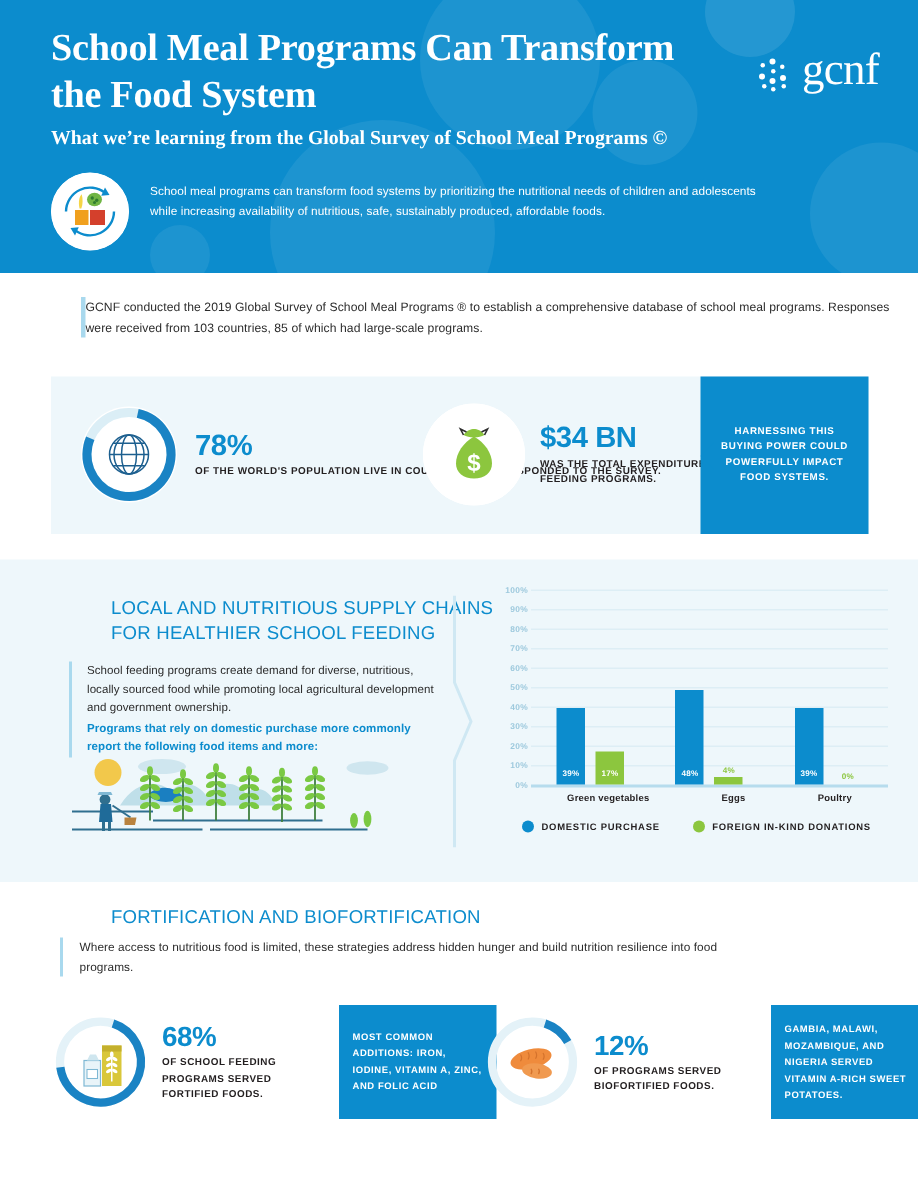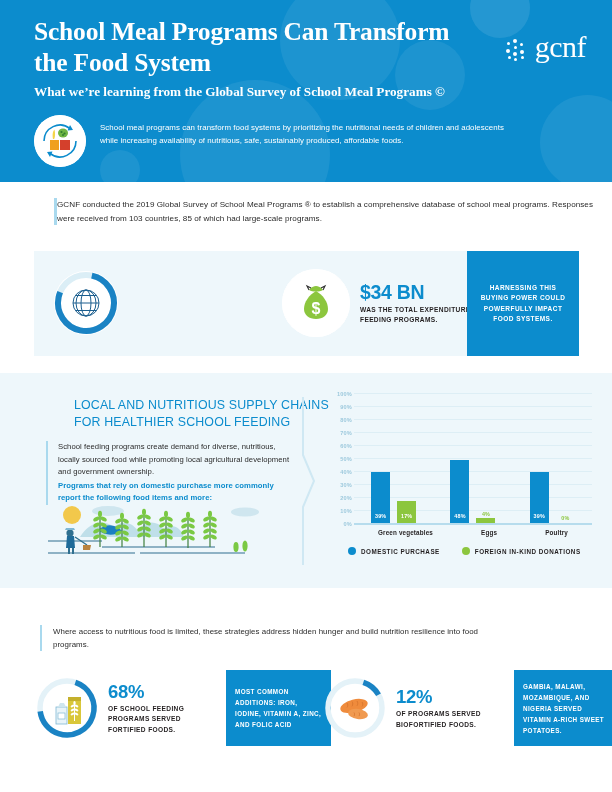--- a/index.html
+++ b/index.html
@@ -234,20 +234,24 @@
           <circle cx="34" cy="34" r="28" fill="none" stroke="#dbeef6" stroke-width="6"></circle>
           <circle cx="34" cy="34" r="28" fill="none" stroke="#1a83c4" stroke-width="6" stroke-dasharray="137 176" stroke-linecap="butt" transform="rotate(-78 34 34)"></circle>
           <g fill="none" stroke="#1c5f8f" stroke-width="1">
             <circle cx="34" cy="34" r="13"></circle>
             <ellipse cx="34" cy="34" rx="5" ry="13"></ellipse>
             <ellipse cx="34" cy="34" rx="10" ry="13"></ellipse>
             <line x1="21" y1="34" x2="47" y2="34"></line>
             <path d="M23.5 26.5h21M23.5 41.5h21"></path>
           </g>
         </svg>
+      </span>
+      <span>
+        <span class="stat-num">78%</span>
+        <span class="stat-cap" style="display:block">OF THE WORLD'S POPULATION LIVE IN COUNTRIES THAT RESPONDED TO THE SURVEY.</span>
       </span>
     </div>
 
     <div class="stat-cell stat-b">
       <span class="moneybag">
         <svg width="68" height="68" viewBox="0 0 68 68">
           <circle cx="34" cy="34" r="34" fill="#ffffff"></circle>
           <path d="M34 22c-7 4-12 11-12 18 0 6 5 10 12 10s12-4 12-10c0-7-5-14-12-18z" fill="#8cc63e"></path>
           <path d="M27 21c2-3 5-4 7-4s5 1 7 4c-2 1-4 1.6-7 1.6S29 22 27 21z" fill="#8cc63e"></path>
           <path d="M27 21l-2-4 4 2M41 21l2-4-4 2" stroke="#2f2f2f" stroke-width="1.1" fill="none"></path>
@@ -461,20 +465,21 @@
           <span class="t">DOMESTIC PURCHASE</span>
         </span>
         <span class="lg">
           <span class="lgdot" style="background:#8cc63e"></span>
           <span class="t">FOREIGN IN-KIND DONATIONS</span>
         </span>
       </div>
     </div>
   </div>
 
+  <div class="sec-h fort-h">FORTIFICATION AND BIOFORTIFICATION</div>
   <div class="fort-intro">
     <p>Where access to nutritious food is limited, these strategies address hidden hunger and build nutrition resilience into food programs.</p>
   </div>
 
   <div class="fort-row">
 
     <div class="fgroup fg1">
       <span class="fdonut">
         <svg width="66" height="66" viewBox="0 0 66 66">
           <circle cx="33" cy="33" r="27" fill="none" stroke="#e4f2f8" stroke-width="5.5"></circle>

